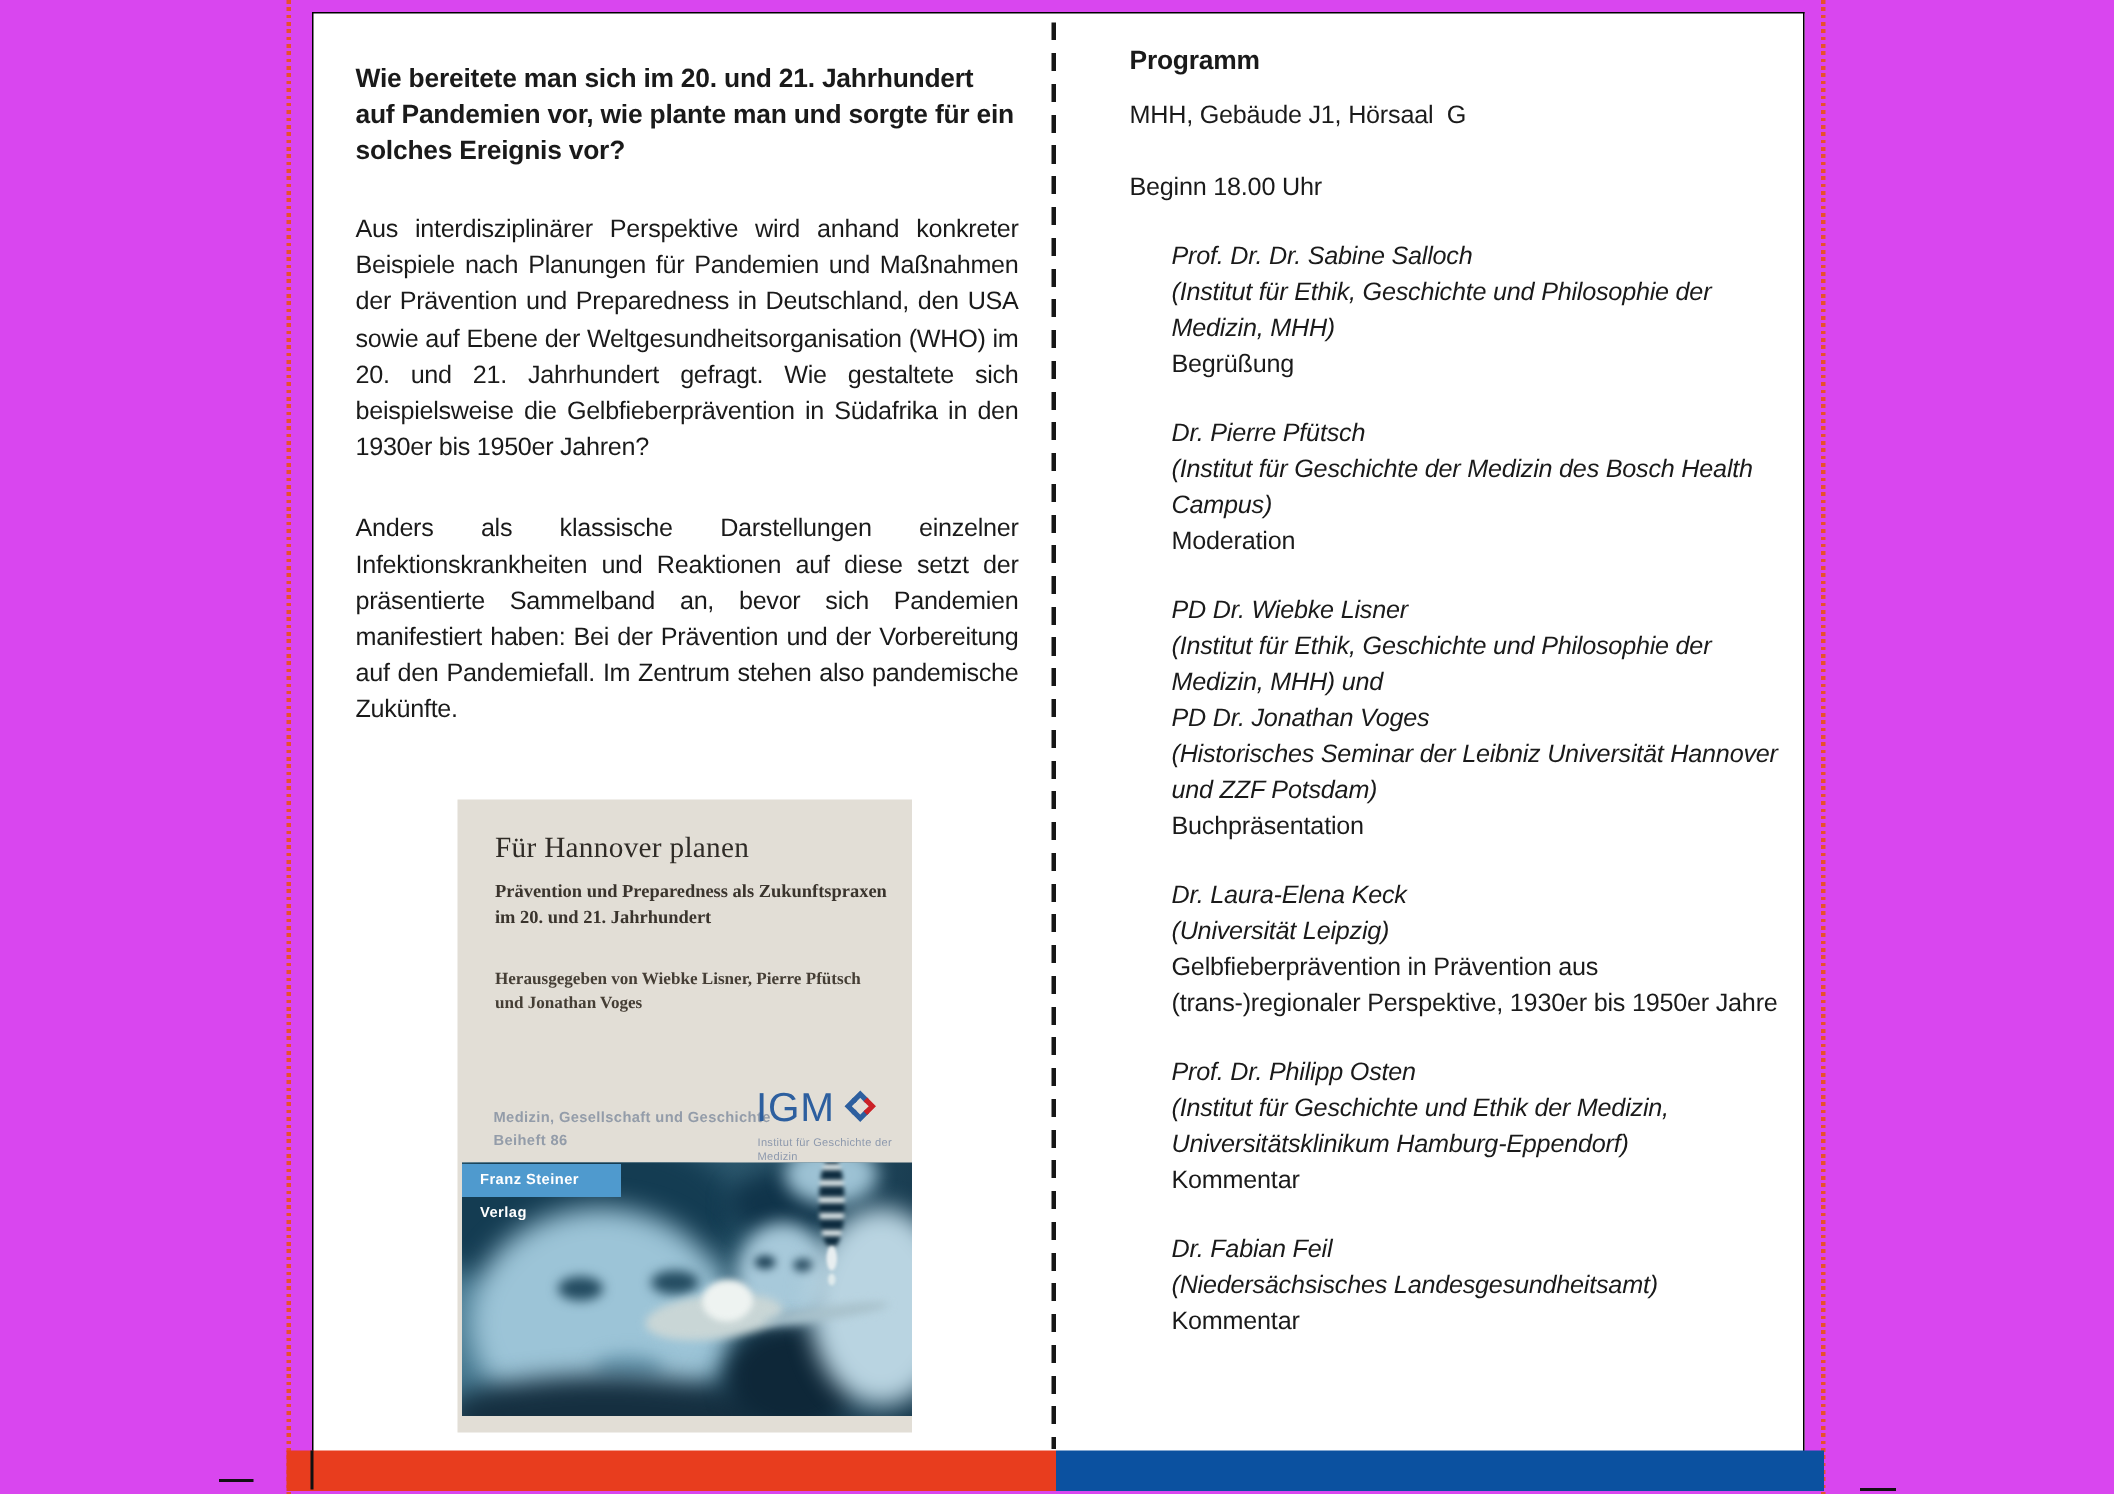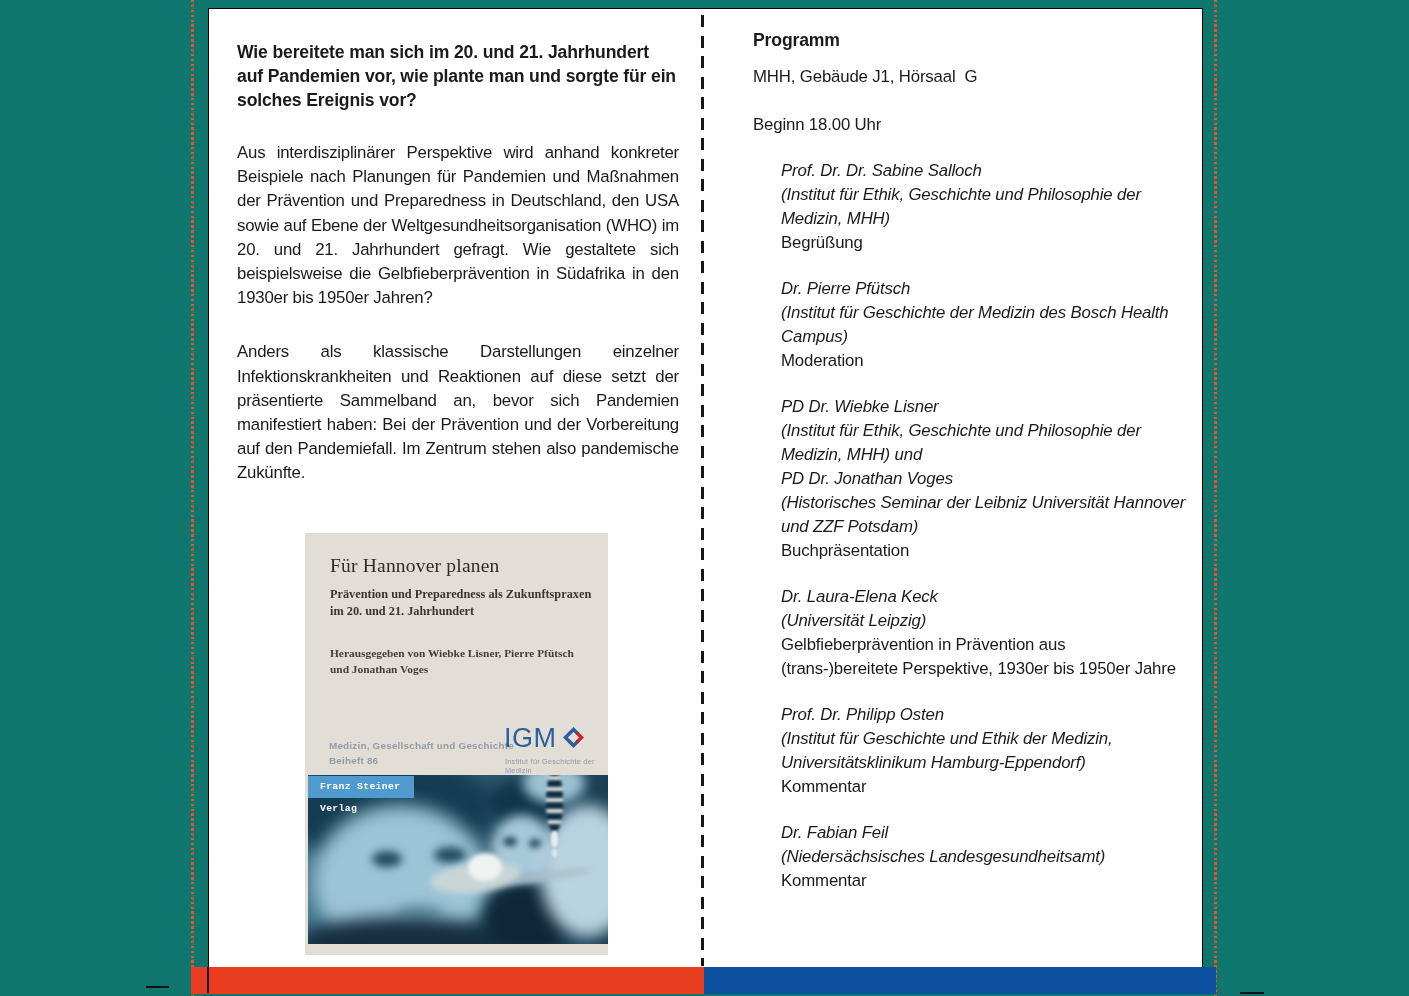--- a/index.html
+++ b/index.html
@@ -1,17 +1,17 @@
 <!DOCTYPE html>
 <html lang="de" style="--bar_red: #e83d1e; --bar_blue: #0b51a0; --trim_red: #e8512a; --cover_beige: #e2ded6; --igm_blue: #2d5f9f; --igm_red: #cb2127; --publisher_blue: #4f9ace; --series_gray: #939ca9;"><head>
 <meta charset="utf-8">
 <style>
   html,body { margin:0; padding:0; background:#ffffff; }
   .canvas {
-    position:relative; width:1409px; height:996px; background:#0f766e; overflow:hidden;
+    position:relative; width:1409px; height:996px; background:#d946ef; overflow:hidden;
     color:#1a1a1a; font-family:"Liberation Sans","DejaVu Sans",sans-serif;
   }
 
   
   .trim-line {
     position:absolute; top:0; bottom:0; width:2.6px;
     background-image:repeating-linear-gradient(to bottom, var(--trim_red,#e8512a) 0 2.4px, transparent 2.4px 4.9px);
   }
   .trim-left  { left:191px; }
   .trim-right { left:1214px; }
@@ -72,21 +72,21 @@
     font-size:9.8px; font-weight:bold; line-height:14.5px; letter-spacing:0.25px; color:var(--series_gray,#939ca9);
   }
   .igm { position:absolute; left:199px; top:190px; font-family:"Liberation Sans",sans-serif; display:flex; align-items:center; }
   .igm-text { font-size:27px; font-weight:normal; letter-spacing:0.5px; color:var(--igm_blue,#2d5f9f); }
   .igm-diamond { margin-left:5px; margin-top:2px; }
   .igm-sub { position:absolute; left:200px; top:224px; font-family:"Liberation Sans",sans-serif; font-size:7.4px; color:#8d99ad; letter-spacing:0.2px; }
 
   .publisher-band {
     position:absolute; left:3px; top:243px; width:106px; height:22px; z-index:3;
     background:var(--publisher_blue,#4f9ace); color:#fff; box-sizing:border-box;
-    font-family:Liberation Mono, monospace; font-size:9.8px; font-weight:bold;
+    font-family:Liberation Sans, sans-serif; font-size:9.8px; font-weight:bold;
     line-height:22px; padding-left:12px; letter-spacing:0.3px;
   }
 
   
   .photo {
     position:absolute; left:3px; top:242px; width:300px; height:169px; overflow:hidden;
     background:linear-gradient(100deg,#477b93 0%, #336177 45%, #15374b 100%);
   }
   .photo div { position:absolute; border-radius:50%; }
   .ph-hair-left   { left:-30px; top:-22px; width:215px; height:112px; background:#143c52; filter:blur(9px); }
@@ -205,21 +205,21 @@
           <div class="line italic">Medizin, MHH) und</div>
           <div class="line italic">PD Dr. Jonathan Voges</div>
           <div class="line italic">(Historisches Seminar der Leibniz Universität Hannover</div>
           <div class="line italic">und ZZF Potsdam)</div>
           <div class="line regular">Buchpräsentation</div>
         </div>
         <div class="entry">
           <div class="line italic">Dr. Laura-Elena Keck</div>
           <div class="line italic">(Universität Leipzig)</div>
           <div class="line regular">Gelbfieberprävention in Prävention aus</div>
-          <div class="line regular">(trans-)bereitete Perspektive, 1930er bis 1950er Jahre</div>
+          <div class="line regular">(trans-)regionaler Perspektive, 1930er bis 1950er Jahre</div>
         </div>
         <div class="entry">
           <div class="line italic">Prof. Dr. Philipp Osten</div>
           <div class="line italic">(Institut für Geschichte und Ethik der Medizin,</div>
           <div class="line italic">Universitätsklinikum Hamburg-Eppendorf)</div>
           <div class="line regular">Kommentar</div>
         </div>
         <div class="entry">
           <div class="line italic">Dr. Fabian Feil</div>
           <div class="line italic">(Niedersächsisches Landesgesundheitsamt)</div>

